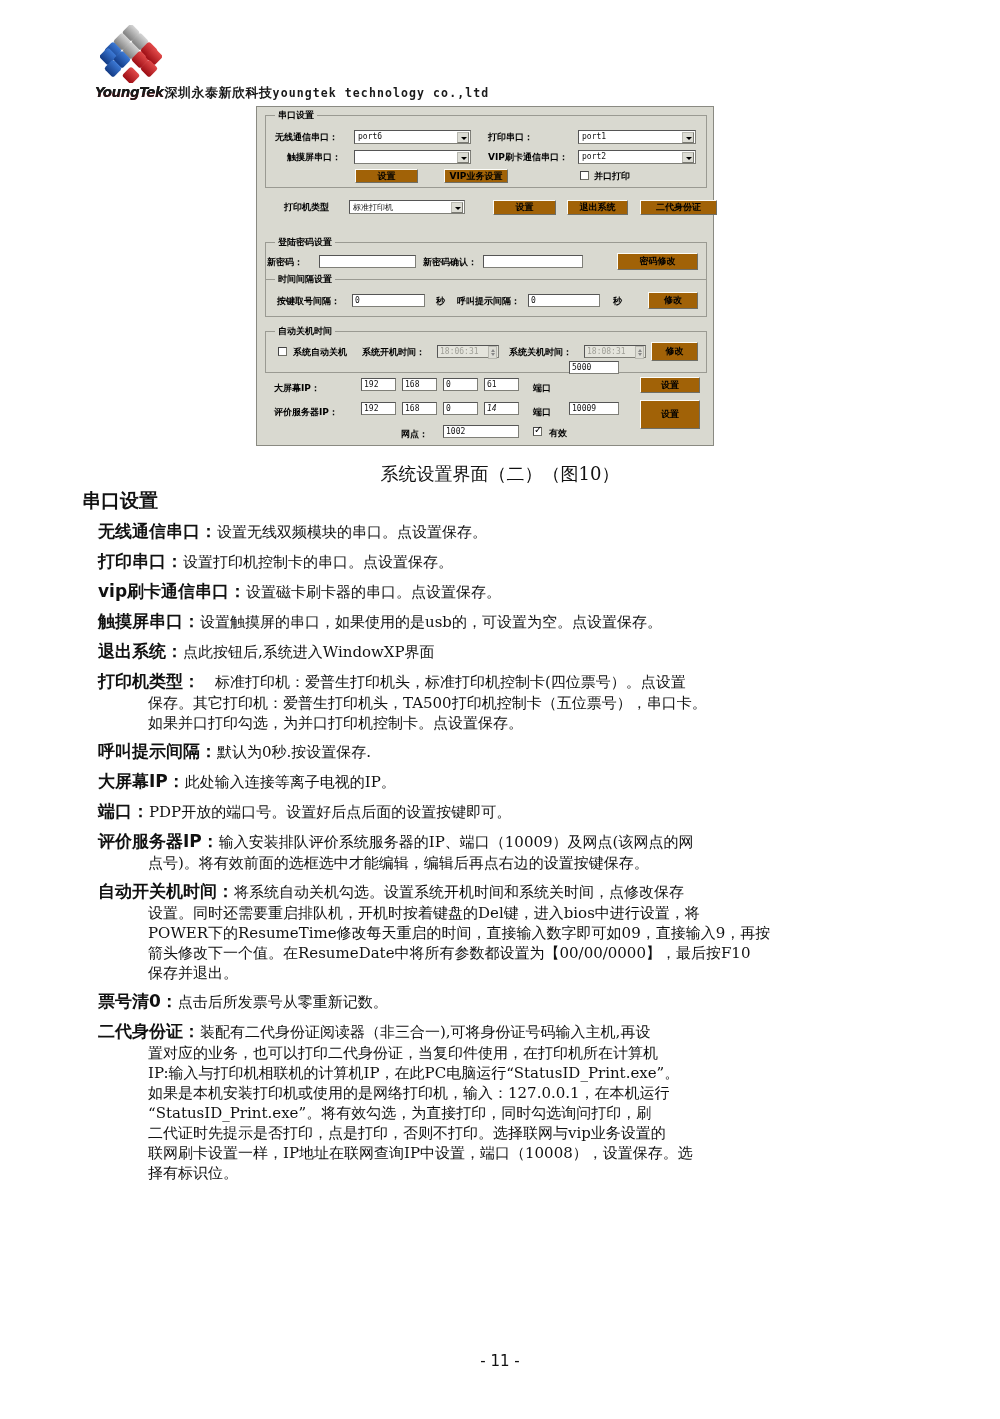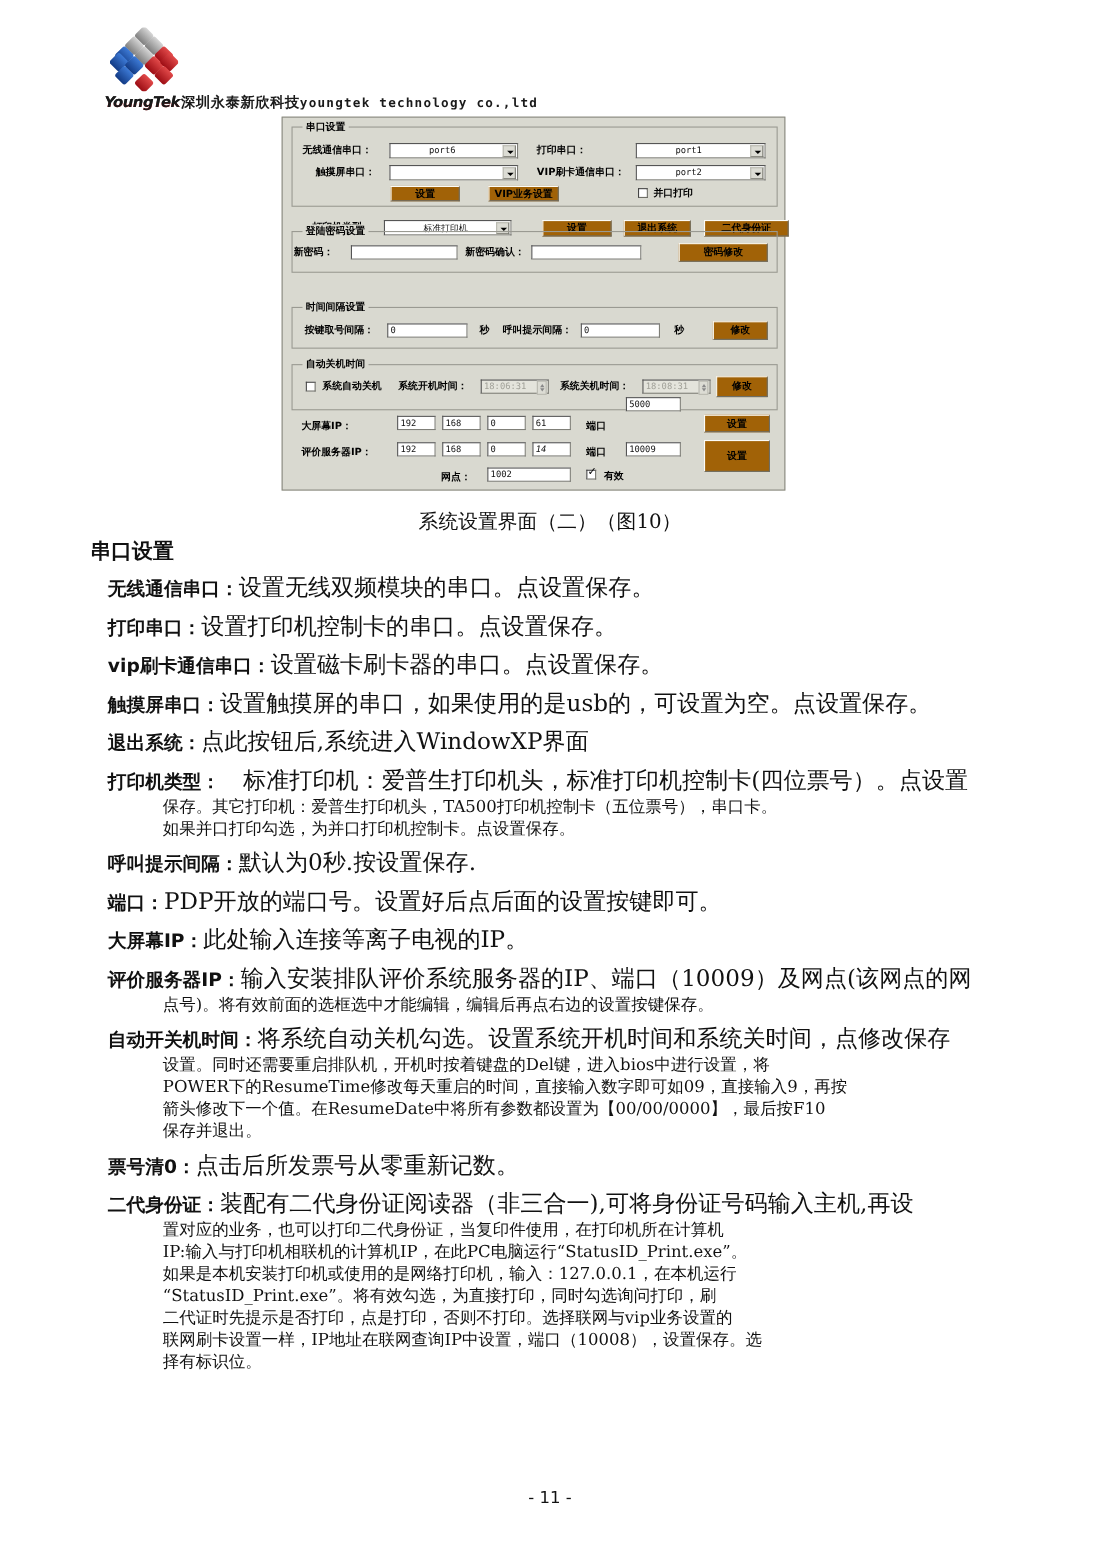--- a/index.html
+++ b/index.html
@@ -64,21 +64,20 @@
     position:absolute; background:#ffffff;
     border:1px solid #7f7f78;
     border-top-color:#555; border-left-color:#555;
     height:14px;
   }
   .combo .val {
     position:absolute; left:3px; top:1px;
     font-size:8px; color:#111;
     font-family:"DejaVu Sans Mono", monospace;
     white-space:nowrap;
-    margin-left:32px;
   }
   .combo .arrow {
     position:absolute; right:1px; top:1px; width:12px; height:11px;
     background:#dcdcd4; border:1px solid #b8b8b0;
     border-right-color:#7a7a72; border-bottom-color:#7a7a72;
   }
   .combo .arrow:after {
     content:""; position:absolute; left:3px; top:4px;
     border-left:3px solid transparent; border-right:3px solid transparent;
     border-top:3px solid #000;
@@ -144,21 +143,21 @@
   .sec-head {
     font-size:19px; font-weight:bold; margin:0 0 6px 0;
     font-family:"DejaVu Sans", sans-serif;
   }
   .entry { margin:0 0 7px 0; padding-left:16px; }
   .entry .term {
     font-size:17px; font-weight:bold;
     font-family:"DejaVu Sans", sans-serif;
   }
   .entry .desc {
-    font-size:21px;
+    font-size:15px;
     font-family:"DejaVu Serif", serif;
   }
   .entry .cont {
     display:block; padding-left:50px; font-size:15px;
     font-family:"DejaVu Serif", serif; margin-top:1px;
   }
 
   #page-num {
     position:absolute; left:0; top:1352px; width:1000px;
     text-align:center; font-size:15px;
@@ -250,21 +249,21 @@
 
   <span class="lbl" style="left:17px; top:95px;margin-left:10px;">打印机类型</span>
   <div class="combo" style="left:92px; top:93px; width:116px;">
     <span class="val" style="font-family:Liberation Serif, serif;">标准打印机</span>
     <span class="arrow"></span>
   </div>
   <div class="btn" style="left:236px; top:93px; width:63px; height:15px;">设置</div>
   <div class="btn" style="left:310px; top:93px; width:61px; height:15px;">退出系统</div>
   <div class="btn" style="left:383px; top:93px; width:77px; height:15px;font-family:Liberation Mono, monospace;">二代身份证</div>
 
-  <div class="group" style="left:8px; top:103px; width:442px; height:38px;">
+  <div class="group" style="left:8px; top:135px; width:442px; height:38px;">
     <span class="group-title">登陆密码设置</span>
     <span class="lbl" style="left:1px; top:14px;">新密码：</span>
     <div class="textbox" style="left:53px; top:12px; width:97px;">
       <span class="val"></span>
     </div>
     <span class="lbl" style="left:157px; top:14px;">新密码确认：</span>
     <div class="textbox" style="left:217px; top:12px; width:100px;">
       <span class="val"></span>
     </div>
     <div class="btn" style="left:351px; top:10px; width:81px; height:17px;">密码修改</div>
@@ -353,22 +352,22 @@
 <div id="body-text">
   <div class="sec-head">串口设置</div>
   <div id="entries">
       <div class="entry"><span class="term">无线通信串口：</span><span class="desc">设置无线双频模块的串口。点设置保存。</span></div>
       <div class="entry"><span class="term">打印串口：</span><span class="desc">设置打印机控制卡的串口。点设置保存。</span></div>
       <div class="entry"><span class="term">vip刷卡通信串口：</span><span class="desc">设置磁卡刷卡器的串口。点设置保存。</span></div>
       <div class="entry"><span class="term">触摸屏串口：</span><span class="desc">设置触摸屏的串口，如果使用的是usb的，可设置为空。点设置保存。</span></div>
       <div class="entry"><span class="term">退出系统：</span><span class="desc">点此按钮后,系统进入WindowXP界面</span></div>
       <div class="entry"><span class="term">打印机类型：</span><span class="desc">　标准打印机：爱普生打印机头，标准打印机控制卡(四位票号）。点设置</span><span class="cont">保存。其它打印机：爱普生打印机头，TA500打印机控制卡（五位票号），串口卡。</span><span class="cont">如果并口打印勾选，为并口打印机控制卡。点设置保存。</span></div>
       <div class="entry"><span class="term">呼叫提示间隔：</span><span class="desc">默认为0秒.按设置保存.</span></div>
+      <div class="entry"><span class="term">大屏幕IP：</span><span class="desc">此处输入连接等离子电视的IP。</span></div>
       <div class="entry"><span class="term">端口：</span><span class="desc">PDP开放的端口号。设置好后点后面的设置按键即可。</span></div>
-      <div class="entry"><span class="term">大屏幕IP：</span><span class="desc">此处输入连接等离子电视的IP。</span></div>
       <div class="entry"><span class="term">评价服务器IP：</span><span class="desc">输入安装排队评价系统服务器的IP、端口（10009）及网点(该网点的网</span><span class="cont">点号)。将有效前面的选框选中才能编辑，编辑后再点右边的设置按键保存。</span></div>
       <div class="entry"><span class="term">自动开关机时间：</span><span class="desc">将系统自动关机勾选。设置系统开机时间和系统关时间，点修改保存</span><span class="cont">设置。同时还需要重启排队机，开机时按着键盘的Del键，进入bios中进行设置，将</span><span class="cont">POWER下的ResumeTime修改每天重启的时间，直接输入数字即可如09，直接输入9，再按</span><span class="cont">箭头修改下一个值。在ResumeDate中将所有参数都设置为【00/00/0000】，最后按F10</span><span class="cont">保存并退出。</span></div>
       <div class="entry"><span class="term">票号清0：</span><span class="desc">点击后所发票号从零重新记数。</span></div>
       <div class="entry"><span class="term">二代身份证：</span><span class="desc">装配有二代身份证阅读器（非三合一),可将身份证号码输入主机,再设</span><span class="cont">置对应的业务，也可以打印二代身份证，当复印件使用，在打印机所在计算机</span><span class="cont">IP:输入与打印机相联机的计算机IP，在此PC电脑运行“StatusID_Print.exe”。</span><span class="cont">如果是本机安装打印机或使用的是网络打印机，输入：127.0.0.1，在本机运行</span><span class="cont">“StatusID_Print.exe”。将有效勾选，为直接打印，同时勾选询问打印，刷</span><span class="cont">二代证时先提示是否打印，点是打印，否则不打印。选择联网与vip业务设置的</span><span class="cont">联网刷卡设置一样，IP地址在联网查询IP中设置，端口（10008），设置保存。选</span><span class="cont">择有标识位。</span></div>
     </div>
 </div>
 
 <div id="page-num">- 11 -</div>
 
 </body></html>

